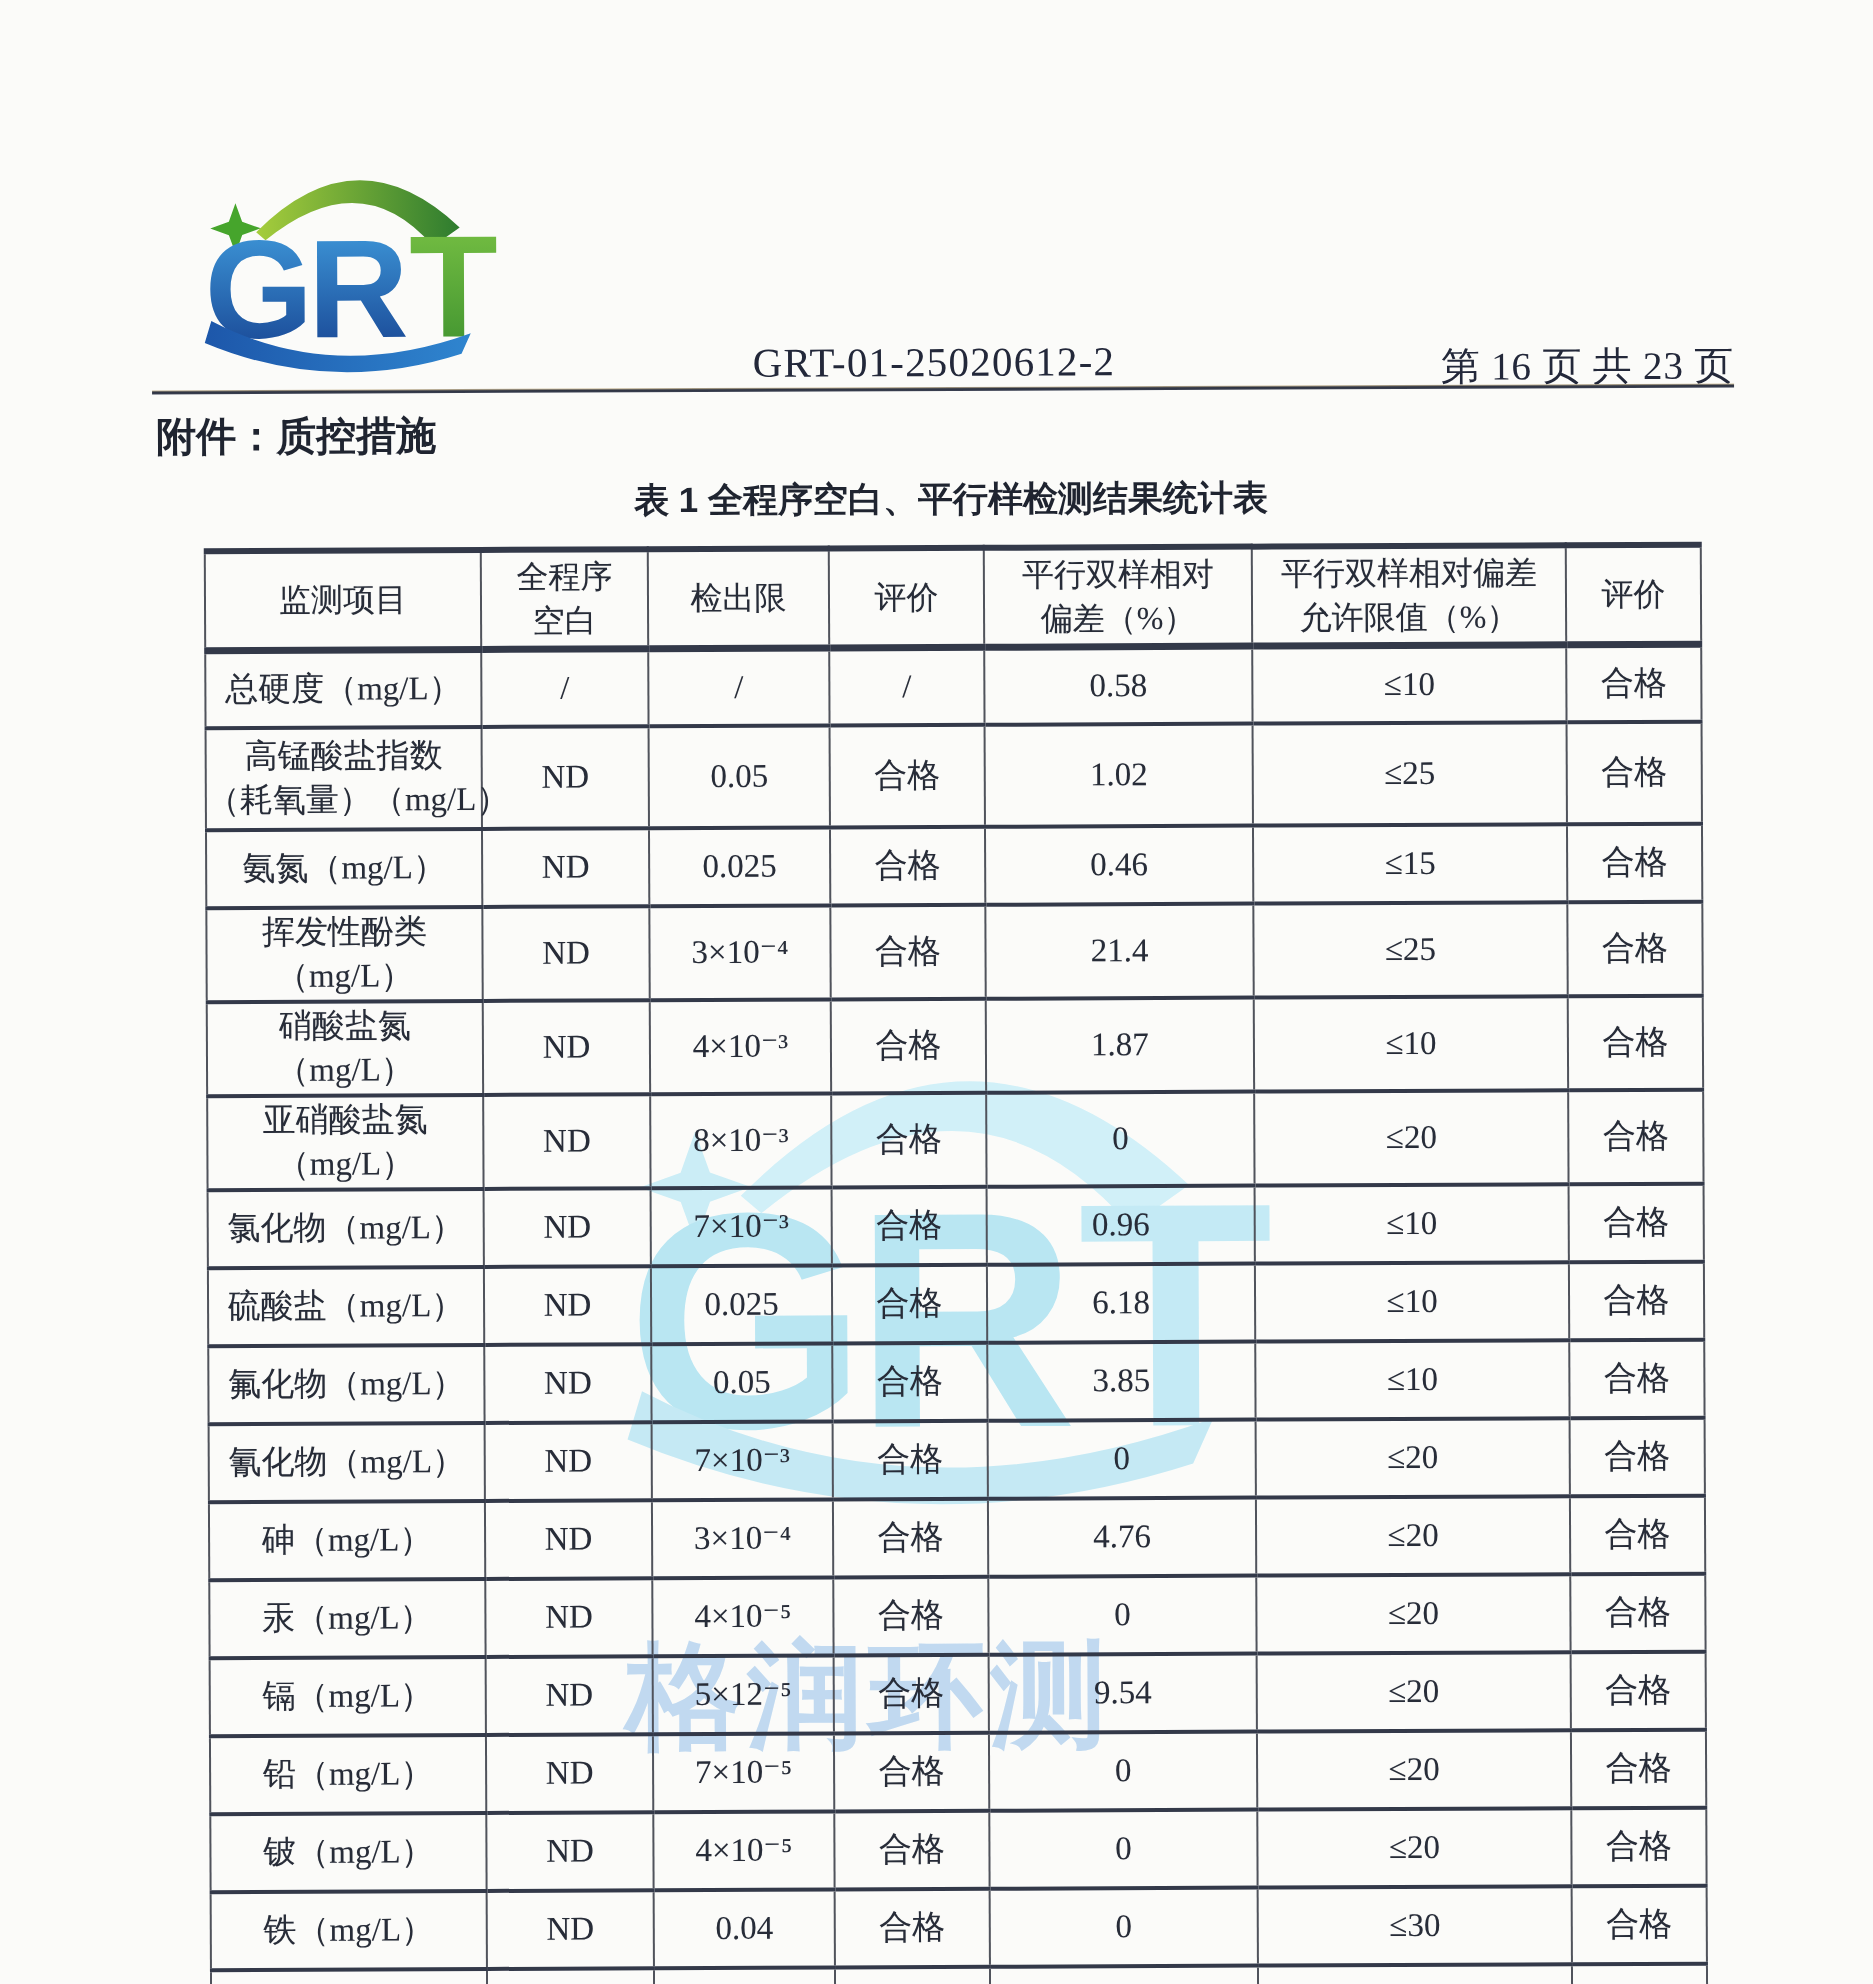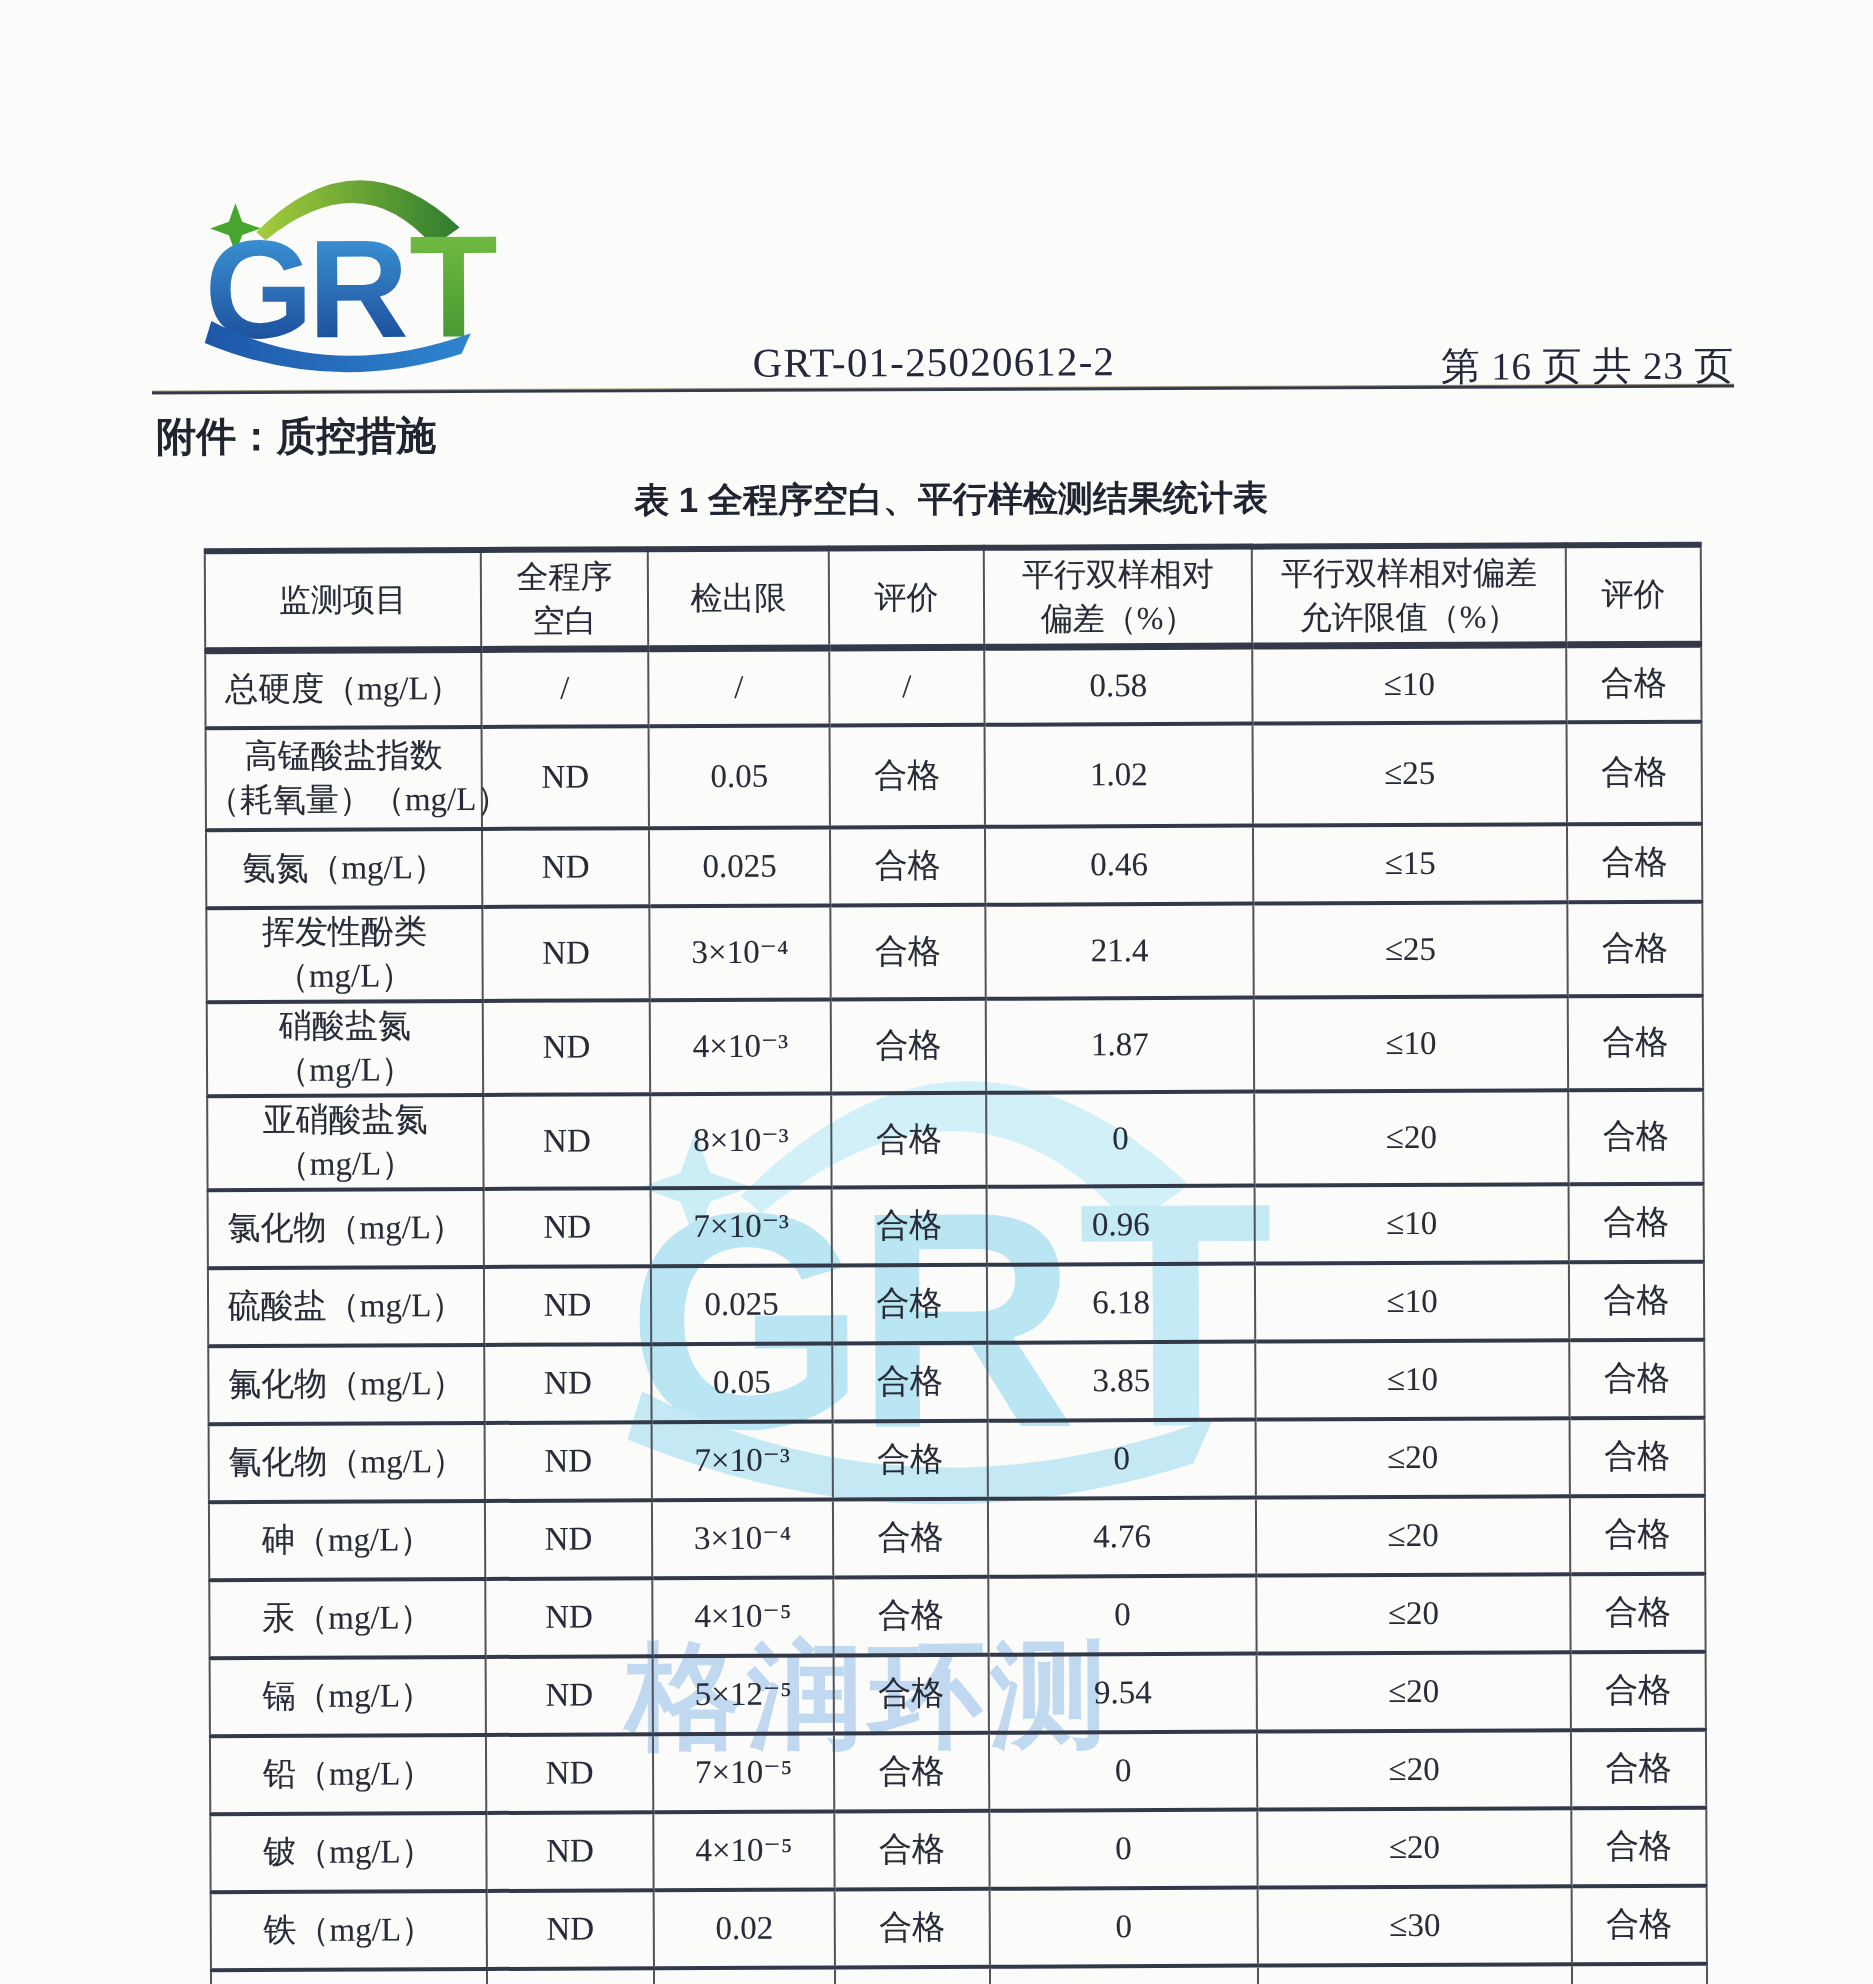--- a/index.html
+++ b/index.html
@@ -295,21 +295,21 @@
             <td>ND</td>
             <td>4×10⁻⁵</td>
             <td>合格</td>
             <td>0</td>
             <td>≤20</td>
             <td>合格</td>
           </tr>
           <tr style="height: 78px;">
             <td>铁（mg/L）</td>
             <td>ND</td>
-            <td>0.02</td>
+            <td>0.04</td>
             <td>合格</td>
             <td>0</td>
             <td>≤30</td>
             <td>合格</td>
           </tr>
           <tr style="height: 78px;">
             <td>锰（mg/L）</td>
             <td>ND</td>
             <td>0.01</td>
             <td>合格</td>

